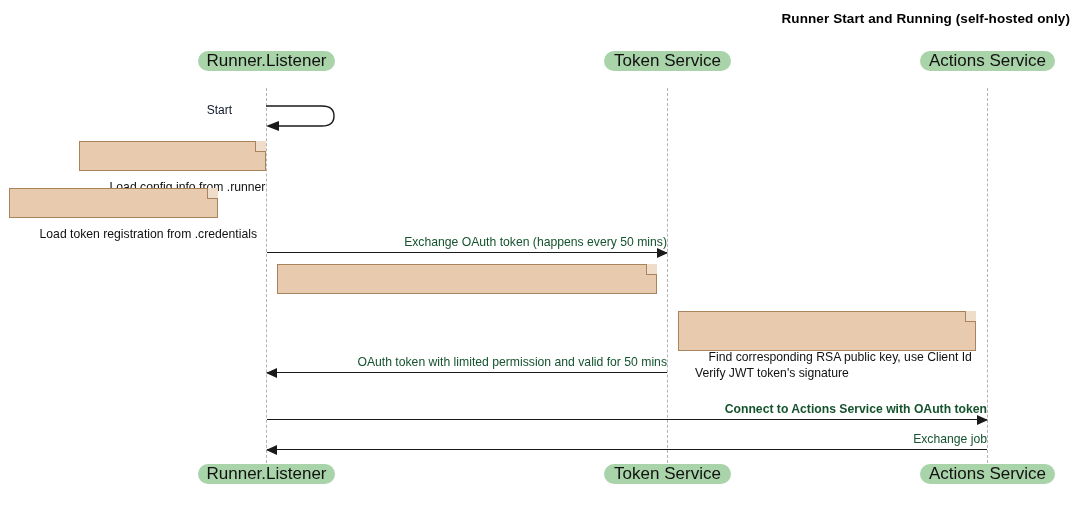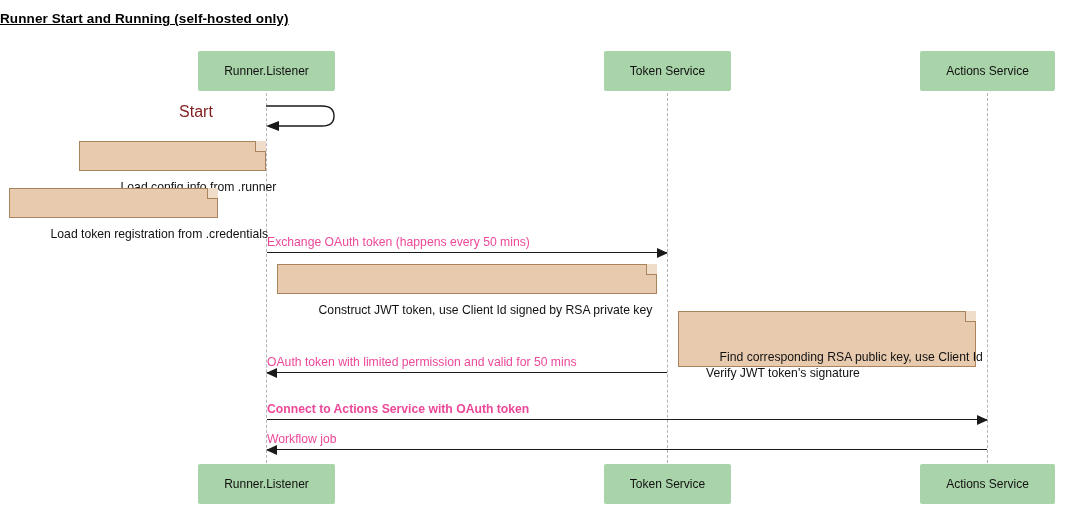--- a/index.html
+++ b/index.html
@@ -20,61 +20,60 @@
     position: absolute;
     inset: 0;
   }
 
   
   .diagram-title {
     position: absolute;
     left: 0;
     top: 11px;
     width: 1070px;
-    text-align: left;
+    text-align: right;
     font-size: 13.5px;
     font-weight: bold;
     color: #000000;
     letter-spacing: 0.1px;
-    text-decoration: underline;
   }
 
   
   .lifeline {
     position: absolute;
     width: 0;
     border-left: 1px dashed #b3b3b3;
     top: 88px;
     height: 375px;
   }
 
   
   .participant {
     position: absolute;
-    height: 40px;
-    border-radius: 2px;
+    height: 20px;
+    border-radius: 10px;
     background: #a9d3a9;
     display: flex;
     align-items: center;
     justify-content: center;
-    font-size: 12px;
+    font-size: 17px;
     color: #111111;
     white-space: nowrap;
     box-sizing: border-box;
   }
 
   
   .note {
     position: absolute;
     background: #e8cbaf;
     border: 1px solid #a9835c;
     box-sizing: border-box;
     font-size: 12.2px;
     color: #111111;
-    padding: 5px 9px 5px 27px;
+    padding: 5px 9px 5px 16px;
     line-height: 16px;
     white-space: pre;
   }
   .note-fold {
     position: absolute;
     top: -1px;
     right: -1px;
     width: 11px;
     height: 11px;
     background: #f0ddc9;
@@ -105,37 +104,37 @@
     left: -1px;
     border-top: 5px solid transparent;
     border-bottom: 5px solid transparent;
     border-right: 11px solid #1a1a1a;
   }
   .msg-label {
     position: absolute;
     bottom: 4px;
     left: 0;
     width: 100%;
-    text-align: left;
+    text-align: right;
     font-size: 12.2px;
-    color: #ec4899;
+    color: #14532d;
     white-space: nowrap;
   }
 
   
   .self-loop {
     position: absolute;
   }
   .self-loop svg { display: block; }
   .self-label {
     position: absolute;
-    font-size: 16px;
-    color: #7f1d1d;
+    font-size: 12px;
+    color: #0f172a;
     white-space: nowrap;
-    text-align: center;
+    text-align: right;
   }
 </style>
 </head>
 <body>
 
 <div id="diagram-root">
 
   <div class="diagram-title">Runner Start and Running (self-hosted only)</div>
 
   <div class="lifeline" style="left:266px;"></div>
@@ -180,37 +179,36 @@
     <span>Load token registration from .credentials</span>
   </div>
 
   <div class="msg" style="left:267px; top:252px; width:400px;">
     <span class="msg-label">Exchange OAuth token (happens every 50 mins)</span>
     <span class="arrowhead right"></span>
   </div>
 
   <div class="note" style="left:277px; top:264px; width:380px; height:30px;">
     <span class="note-fold"></span>
-    <span>Construct JWT token, use Client Id signed by RSA private key</span>
-  </div>
-
-  <div class="note" style="left:678px; top:311px; width:298px; height:56px;">
+  </div>
+
+  <div class="note" style="left:678px; top:311px; width:298px; height:40px;">
     <span class="note-fold"></span>
     <span>Find corresponding RSA public key, use Client Id
 Verify JWT token's signature</span>
   </div>
 
   <div class="msg" style="left:267px; top:372px; width:400px;">
     <span class="msg-label">OAuth token with limited permission and valid for 50 mins</span>
     <span class="arrowhead left"></span>
   </div>
 
   <div class="msg" style="left:267px; top:419px; width:720px;font-weight:bold;">
     <span class="msg-label">Connect to Actions Service with OAuth token</span>
     <span class="arrowhead right"></span>
   </div>
 
   <div class="msg" style="left:267px; top:449px; width:720px;">
-    <span class="msg-label">Workflow job</span>
+    <span class="msg-label">Exchange job</span>
     <span class="arrowhead left"></span>
   </div>
 
 </div>
 
 </body></html>

